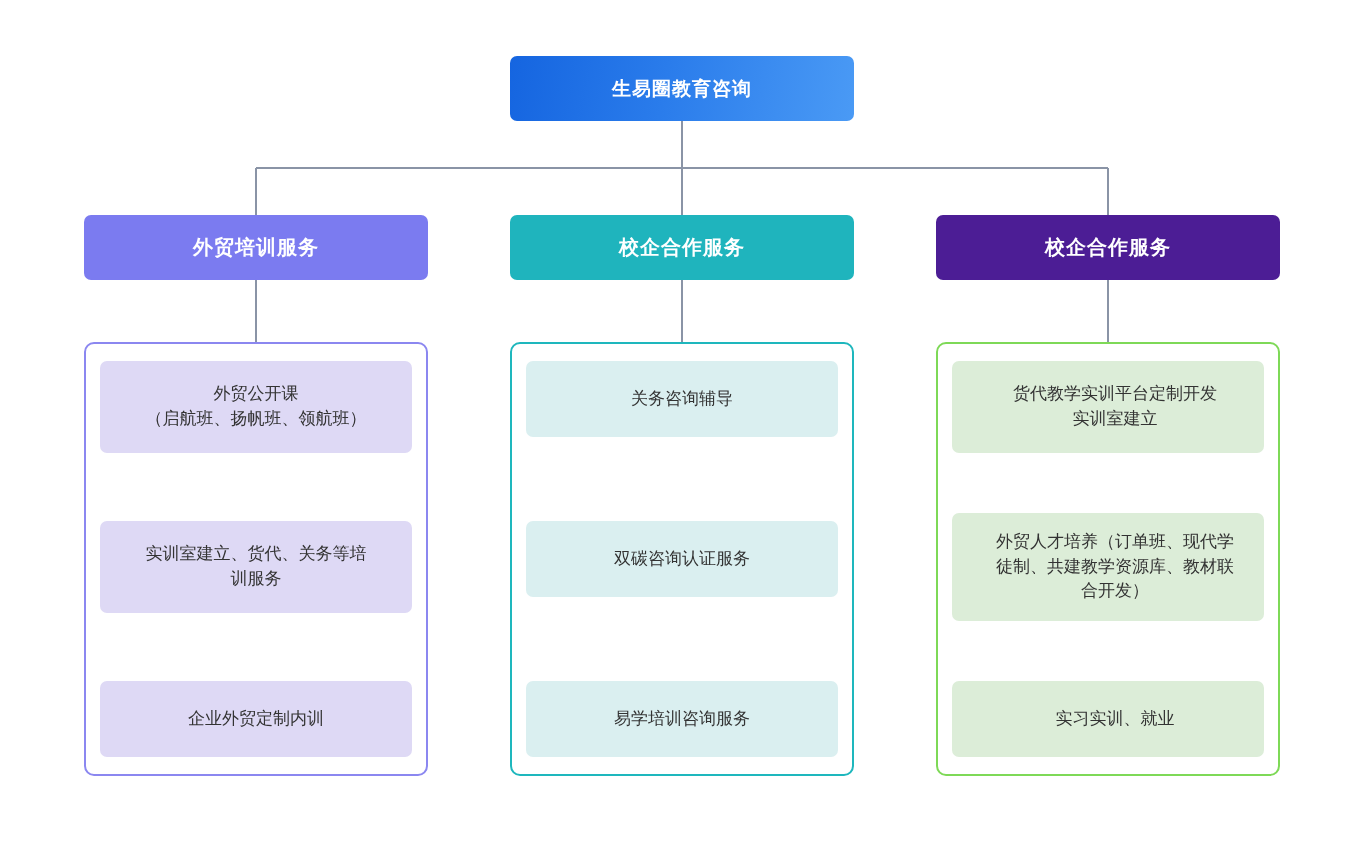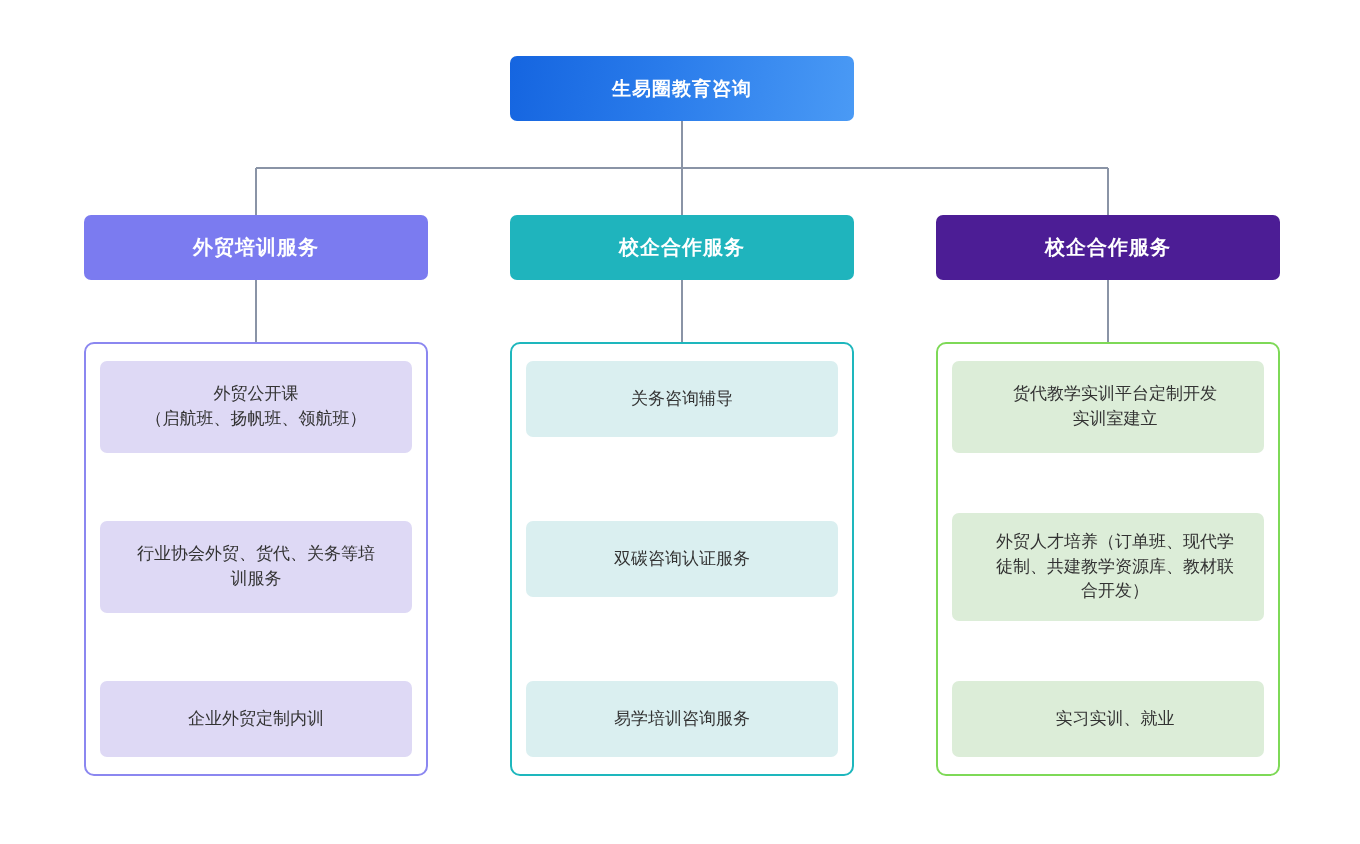--- a/index.html
+++ b/index.html
@@ -154,21 +154,21 @@
   <div class="branch" id="branch-0">
     <div class="branch-header">
       <span class="branch-title">外贸培训服务</span>
     </div>
     <div class="branch-body">
       <div class="leaf-card h-2line">
         <span class="leaf-text">外贸公开课
 （启航班、扬帆班、领航班）</span>
       </div>
       <div class="leaf-card h-2line">
-        <span class="leaf-text">行业协会外贸、货代、关务等培
+        <span class="leaf-text">实训室建立、货代、关务等培
 训服务</span>
       </div>
       <div class="leaf-card h-1line">
         <span class="leaf-text">企业外贸定制内训</span>
       </div>
     </div>
   </div>
 
   <div class="branch" id="branch-1">
     <div class="branch-header">

